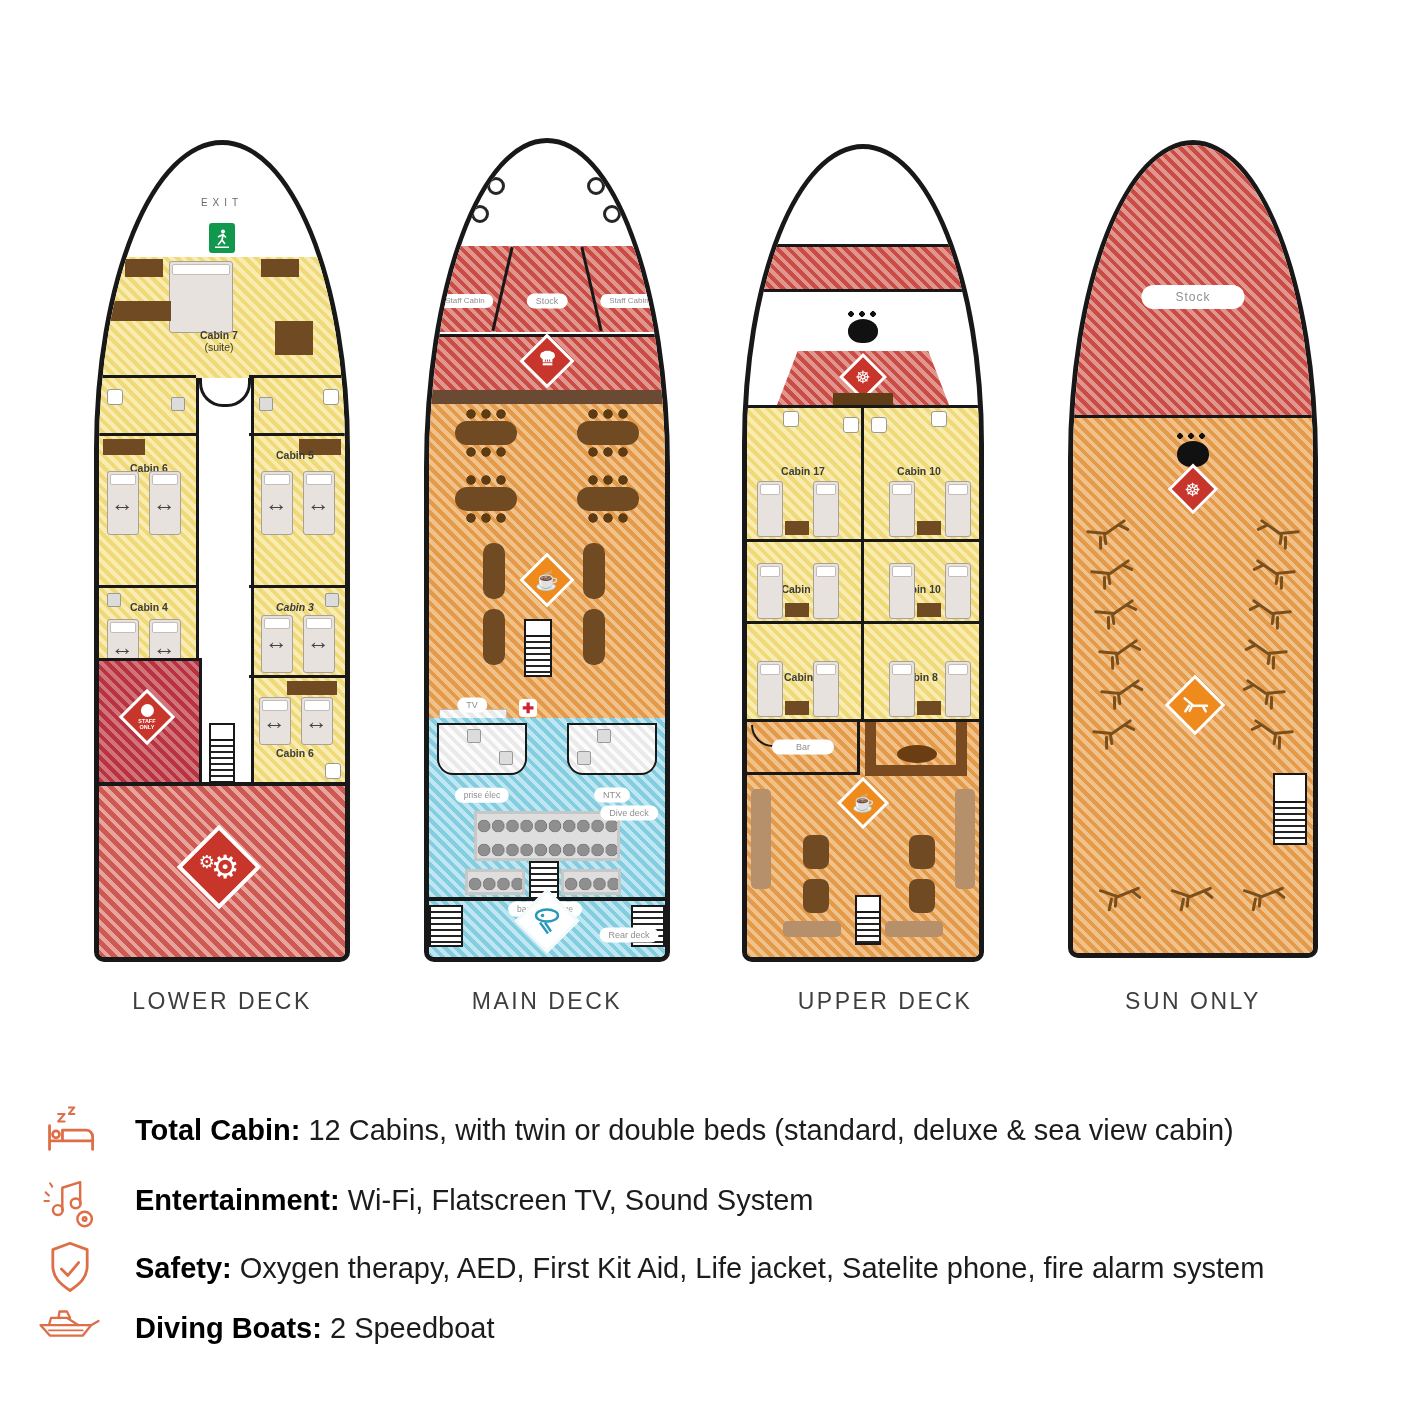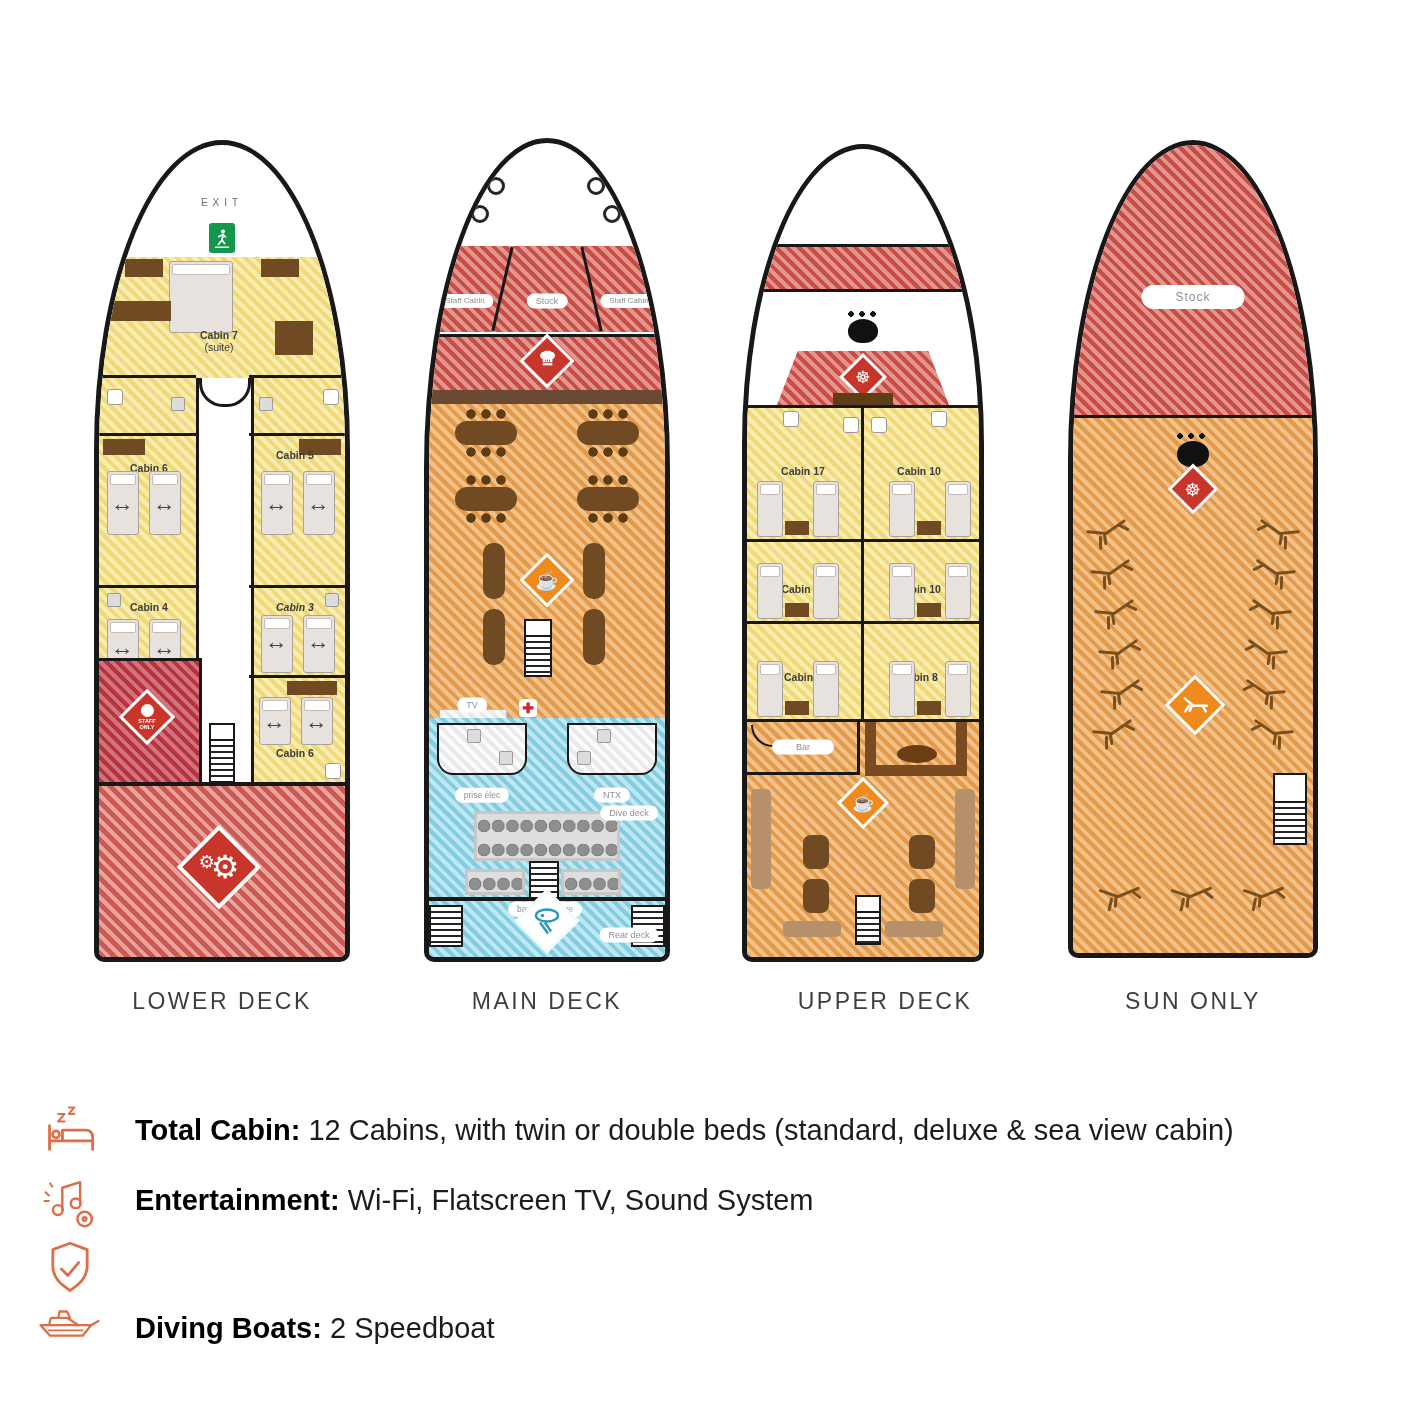--- a/index.html
+++ b/index.html
@@ -402,20 +402,21 @@
     </svg>
   </div>
   <div class="amen-text" style="left:135px;top:1184px;"><span class="amen-label">Entertainment:</span><span> Wi-Fi, Flatscreen TV, Sound System</span></div>
 
   <div class="abs" style="left:44px;top:1240px;">
     <svg width="52" height="58" viewBox="0 0 48 54" fill="none" stroke="#dd6e47" stroke-width="2.6" stroke-linecap="round" stroke-linejoin="round">
       <path d="M24 3l16 6v15c0 11-7 17-16 23-9-6-16-12-16-23V9z"></path>
         <path d="M16 27l6 6 10-12"></path>
     </svg>
   </div>
+  <div class="amen-text" style="left:135px;top:1252px;"><span class="amen-label">Safety:</span><span> Oxygen therapy, AED, First Kit Aid, Life jacket, Satelite phone, fire alarm system</span></div>
 
   <div class="abs" style="left:36px;top:1302px;">
     <svg width="66" height="40" viewBox="0 0 62 38" fill="none" stroke="#dd6e47" stroke-width="2.2" stroke-linecap="round" stroke-linejoin="round">
       <path d="M4 22h48l-8 10H13zM12 22l2-7h15l11 7M21 15l1-6h7l3 6M52 22l7-4"></path>
         <path d="M12 27h32" stroke-width="1.8"></path>
     </svg>
   </div>
   <div class="amen-text" style="left:135px;top:1312px;"><span class="amen-label">Diving Boats:</span><span> 2 Speedboat</span></div>
 
 </div>

